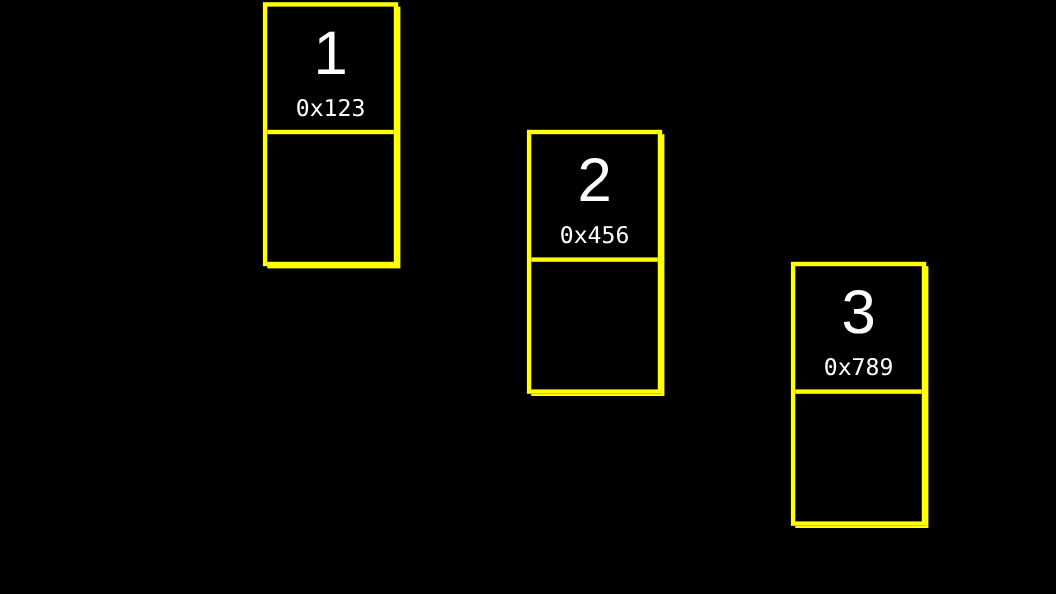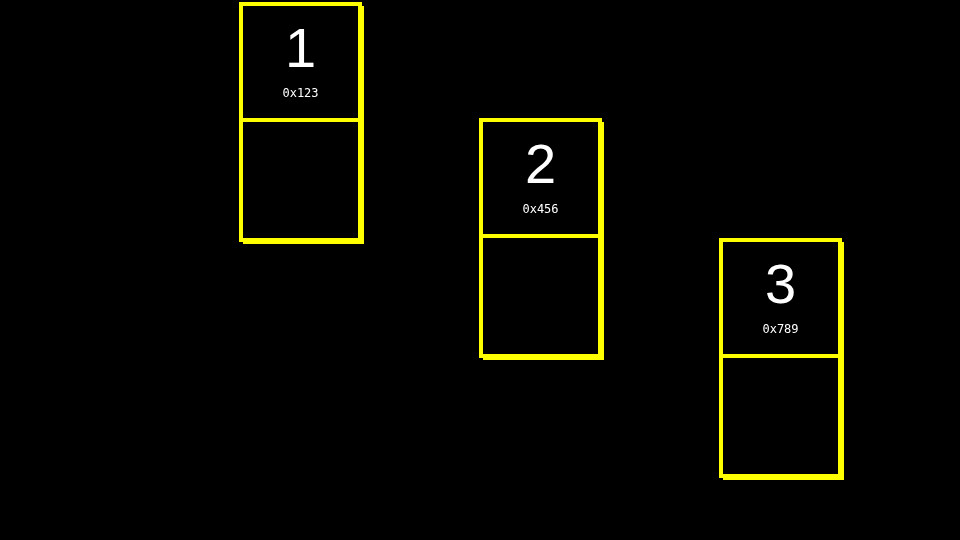--- a/index.html
+++ b/index.html
@@ -49,21 +49,21 @@
   }
   .num {
     color: var(--text);
     font-size: 56px;
     line-height: 1.0;
     margin-top: 14px;
     font-family: "Liberation Sans", sans-serif;
   }
   .addr {
     color: var(--text);
-    font-size: 12px;
+    font-size: 21px;
     margin-top: 10px;
     font-family: "DejaVu Sans Mono", monospace;
   }
 </style>
 </head>
 <body>
 
 <div class="canvas">
 
   <div class="node node-1">

